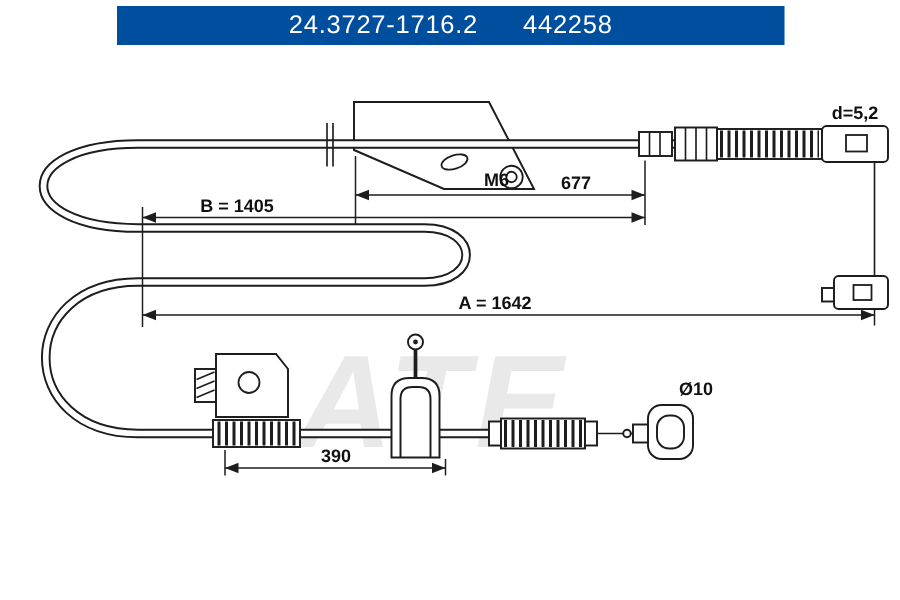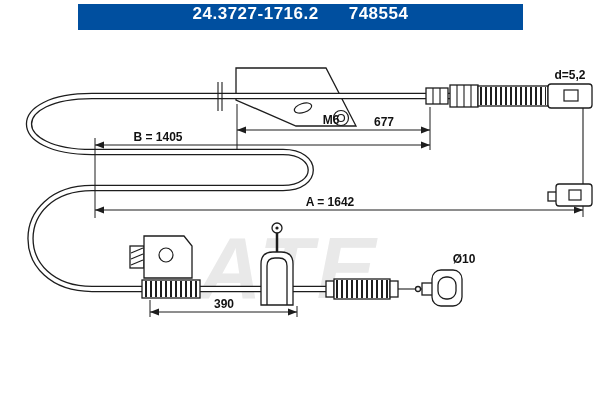--- a/index.html
+++ b/index.html
@@ -1,22 +1,22 @@
 <!DOCTYPE html>
 <html style="--header_bg: #004f9f; --header_text: #ffffff; --line: #1d1d1d; --watermark: #e9e9e9; --page_bg: #ffffff;"><head>
 <meta charset="utf-8">
 <style>
   html,body{margin:0;padding:0;}
   body{font-family:"Liberation Sans",sans-serif;background:#fff;}
   .stage{position:relative;width:600px;height:400px;background:var(--page_bg,#fff);overflow:hidden;}
   .header{
     position:absolute;left:78px;top:4px;width:445px;height:26px;
     background:var(--header_bg,#004f9f);color:var(--header_text,#fff);
-    display:flex;align-items:flex-start;justify-content:center;gap:30px;
-    font-size:17px;font-weight:700;letter-spacing:.5px;
+    display:flex;align-items:center;justify-content:center;gap:30px;
+    font-size:17px;font-weight:400;letter-spacing:.5px;
   }
   svg.drawing{position:absolute;left:0;top:0;}
   .wm{font-size:88px;font-weight:700;font-style:italic;letter-spacing:4px;
       fill:var(--watermark,#e9e9e9);}
   .part{fill:#fff;stroke:var(--line,#1d1d1d);stroke-width:1.3;}
   .frame{fill:none;stroke:var(--line,#1d1d1d);stroke-width:1.3;}
   .hole{fill:none;stroke:var(--line,#1d1d1d);stroke-width:1.2;}
   .hole-rect{fill:#fff;stroke:var(--line,#1d1d1d);stroke-width:1.2;}
   .thin{stroke:var(--line,#1d1d1d);stroke-width:1.1;fill:none;}
   .ribs{stroke:var(--line,#1d1d1d);stroke-dasharray:2 3;fill:none;}
@@ -27,21 +27,21 @@
   .lbl{font-family:"Liberation Sans",sans-serif;font-size:12px;font-weight:700;
        fill:#111;text-anchor:middle;}
 </style>
 </head>
 <body>
 
 <div class="stage">
 
   <div class="header">
     <span>24.3727-1716.2</span>
-    <span>748554</span>
+    <span>442258</span>
   </div>
 
   <svg class="drawing" width="600" height="400" viewBox="0 0 600 400">
     <defs>
       <marker id="arr" viewBox="0 0 10 8" markerWidth="11" markerHeight="8" refX="9.5" refY="4" orient="auto-start-reverse" markerUnits="userSpaceOnUse">
         <path d="M0.5,0.5 L9.5,4 L0.5,7.5 Z" fill="#1d1d1d"></path>
       </marker>
     </defs>
 
     <text class="wm" x="198" y="298">ATE</text>

